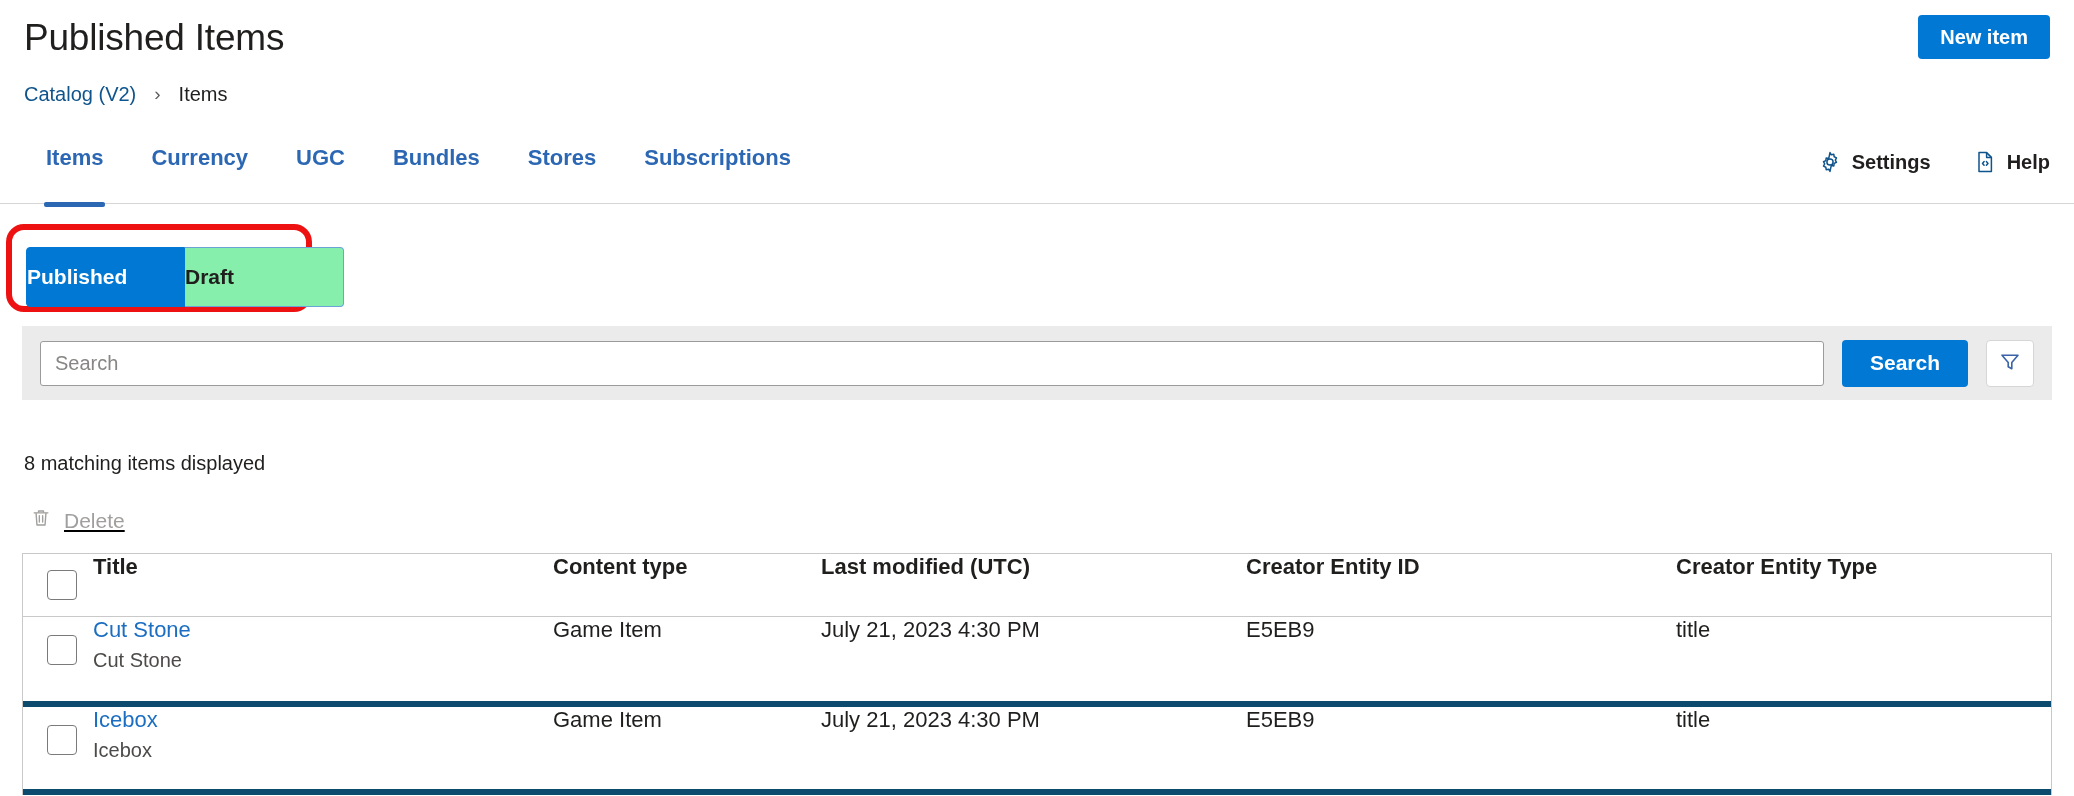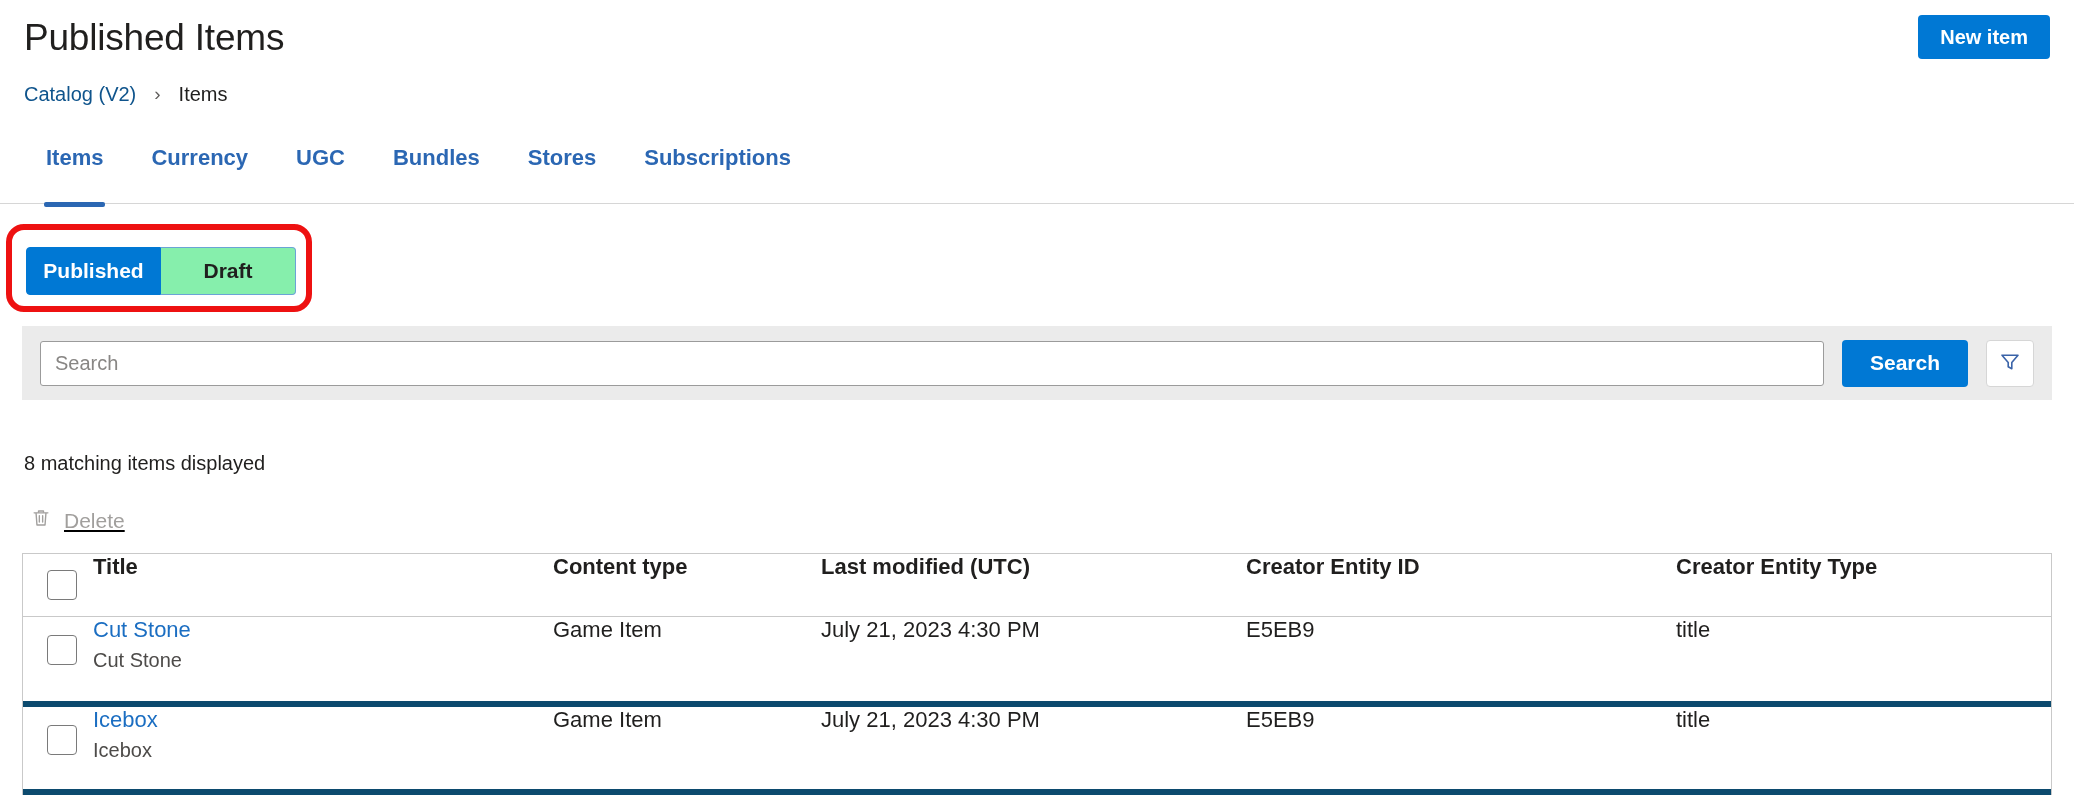--- a/index.html
+++ b/index.html
@@ -149,23 +149,23 @@
   .pivot {
     position: absolute;
     left: 26px;
     top: 247px;
     display: flex;
   }
   .pivot-btn {
     font-size: 21px;
     font-weight: 700;
     font-family: "Liberation Sans", sans-serif;
-    padding: 11px 0;
-    width: 135px;
-    text-align: center;
+    padding: 17px 0;
+    width: 159px;
+    text-align: left;
     cursor: pointer;
     line-height: 24px;
   }
   .pivot-btn.sel {
     background: #0078d4;
     color: #ffffff;
     border: 1px solid #0078d4;
     border-radius: 4px 0 0 4px;
   }
   .pivot-btn.unsel {
@@ -350,20 +350,42 @@
   <div class="tabbar">
     <div class="tabs">
       <button class="tab active">Items</button>
       <button class="tab">Currency</button>
       <button class="tab">UGC</button>
       <button class="tab">Bundles</button>
       <button class="tab">Stores</button>
       <button class="tab">Subscriptions</button>
     </div>
 
+    <div class="header-actions">
+      <button class="header-action">
+        <span>
+          <svg width="24" height="24" viewBox="0 0 24 24" fill="none" stroke="#0f548c" stroke-width="1.5">
+            <circle cx="12" cy="12" r="3.1"></circle>
+            <path d="M12 2.6l1.3 2.2 2.5-.5.4 2.5 2.3 1.1-1.2 2.2 1.2 2.2-2.3 1.1-.4 2.5-2.5-.5L12 21.4l-1.3-2.2-2.5.5-.4-2.5-2.3-1.1 1.2-2.2-1.2-2.2 2.3-1.1.4-2.5 2.5.5z" stroke-linejoin="round"></path>
+          </svg>
+        </span>
+        <span>Settings</span>
+      </button>
+
+      <button class="header-action">
+        <span>
+          <svg width="24" height="24" viewBox="0 0 24 24" fill="none" stroke="#0f548c" stroke-width="1.5">
+            <path d="M6 2.6h7.6L18.4 7.4V21.4H6z" stroke-linejoin="round"></path>
+            <path d="M13.6 2.6v4.8h4.8" stroke-linejoin="round"></path>
+            <path d="M11.1 11.6l-1.6 1.8 1.6 1.8M13.4 11.6l1.6 1.8-1.6 1.8" stroke-linecap="round" stroke-linejoin="round"></path>
+          </svg>
+        </span>
+        <span>Help</span>
+      </button>
+    </div>
   </div>
 
   <div class="annot-box"></div>
 
   <div class="pivot">
     <button class="pivot-btn sel">Published</button>
     <button class="pivot-btn unsel">Draft</button>
   </div>
 
   <div class="search-band">

